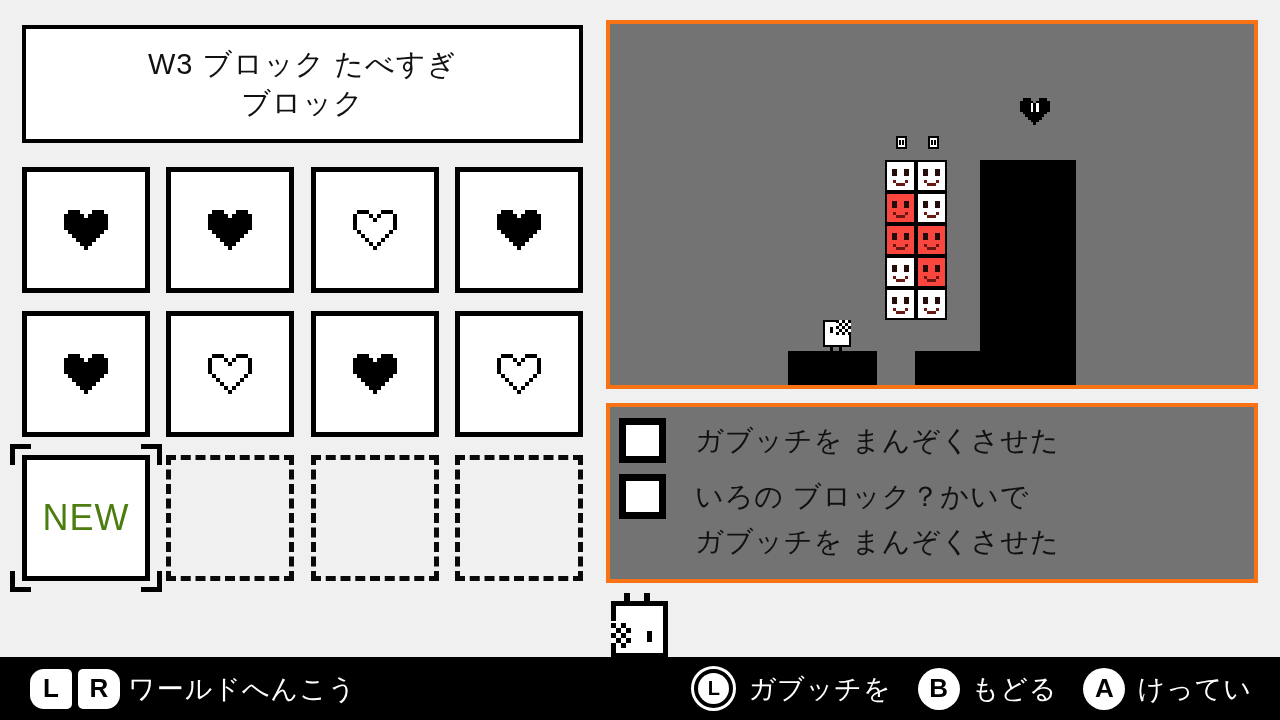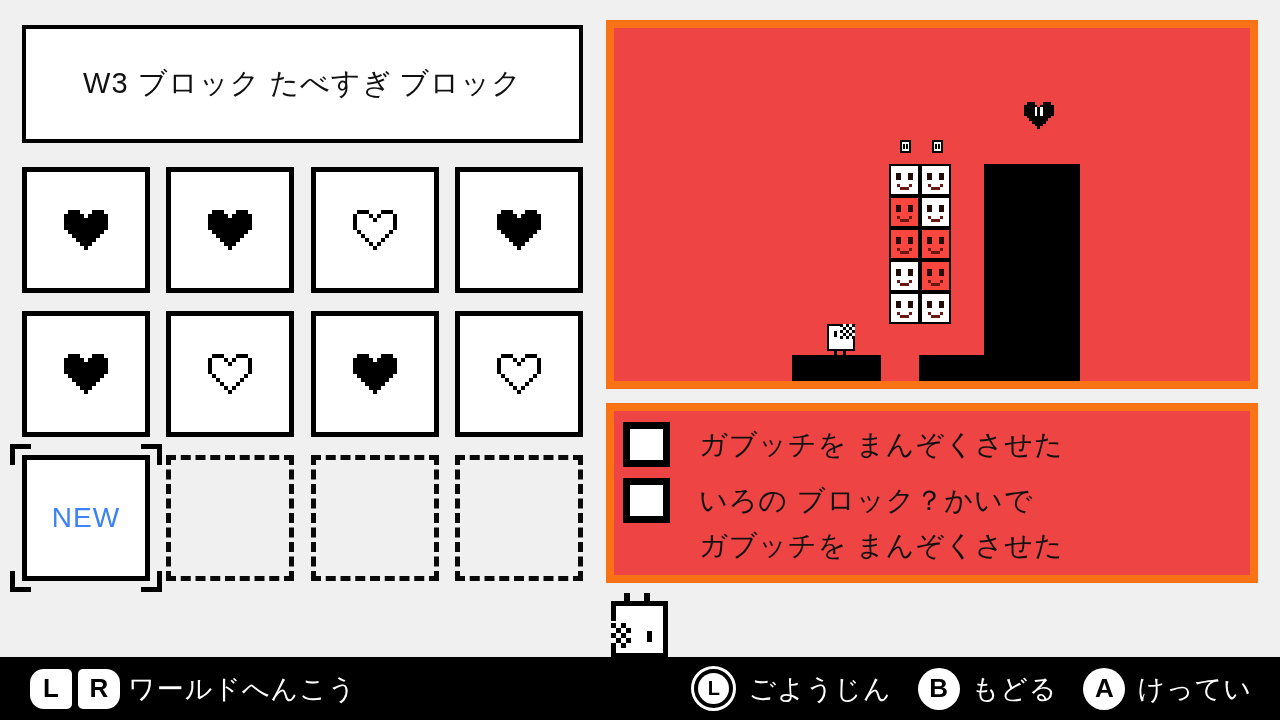--- a/index.html
+++ b/index.html
@@ -1,37 +1,37 @@
 <!DOCTYPE html>
 <html><head>
 <meta charset="utf-8">
 <style>
   html,body{margin:0;padding:0}
   body{width:1280px;height:720px;position:relative;overflow:hidden;
        background:#f0f0f0;font-family:"Liberation Sans",sans-serif;color:#111}
 
   .title-box{position:absolute;left:22px;top:25px;width:561px;height:118px;
     background:#fff;border:4px solid #000;box-sizing:border-box;
-    display:flex;align-items:center;justify-content:center;gap:7px}
+    display:flex;flex-direction:column;align-items:center;justify-content:center;gap:7px}
   .title-line{font-size:29px;line-height:1.1;letter-spacing:1px;white-space:nowrap}
 
   .tile{position:absolute;width:128px;height:126px;box-sizing:border-box;
     background:#fff;border:5px solid #000;
     display:flex;align-items:center;justify-content:center}
   .tile.empty{background:none;border:5px dashed #0a0a0a}
-  .new-label{font-size:28px;letter-spacing:1px;color:#3b82f6}
+  .new-label{font-size:36px;letter-spacing:1px;color:#4d7c0f}
 
   .brackets{position:absolute;left:10px;top:444px;width:152px;height:148px;pointer-events:none}
   .brackets i{position:absolute;width:21px;height:21px;border:0 solid #000;box-sizing:border-box}
   .brackets .tl{left:0;top:0;border-top-width:5px;border-left-width:5px}
   .brackets .tr{right:0;top:0;border-top-width:5px;border-right-width:5px}
   .brackets .bl{left:0;bottom:0;border-bottom-width:5px;border-left-width:5px}
   .brackets .br{right:0;bottom:0;border-bottom-width:5px;border-right-width:5px}
 
-  .panel{position:absolute;background:#ef4444;border:8px solid #f97316;box-sizing:border-box}
+  .panel{position:absolute;background:#737373;border:4px solid #f97316;box-sizing:border-box}
   #preview{left:606px;top:20px;width:652px;height:369px;overflow:hidden}
   #challenges{left:606px;top:403px;width:652px;height:180px}
 
   .platform{position:absolute;background:#000}
   .sprite{position:absolute;line-height:0}
 
   .block-stack{position:absolute;left:275px;top:136px;width:62px;
     display:grid;grid-template-columns:31px 31px;grid-auto-rows:32px}
   .block{position:relative;line-height:0}
 
@@ -822,19 +822,19 @@
     <span id="shoulder-slot" style="display:flex;align-items:center">
         <span class="shoulder l">L</span>
         <span class="shoulder r">R</span>
       </span>
     <span class="footer-label">ワールドへんこう</span>
   </div>
   <div class="hints">
       <span class="stick-btn">
         <span class="stick-inner">L</span>
       </span>
-      <span class="hint-label">ごようじん</span>
+      <span class="hint-label">ガブッチを</span>
       <span class="face-btn">B</span>
       <span class="hint-label">もどる</span>
       <span class="face-btn">A</span>
       <span class="hint-label">けってい</span>
     </div>
 </div>
 
 </body></html>

